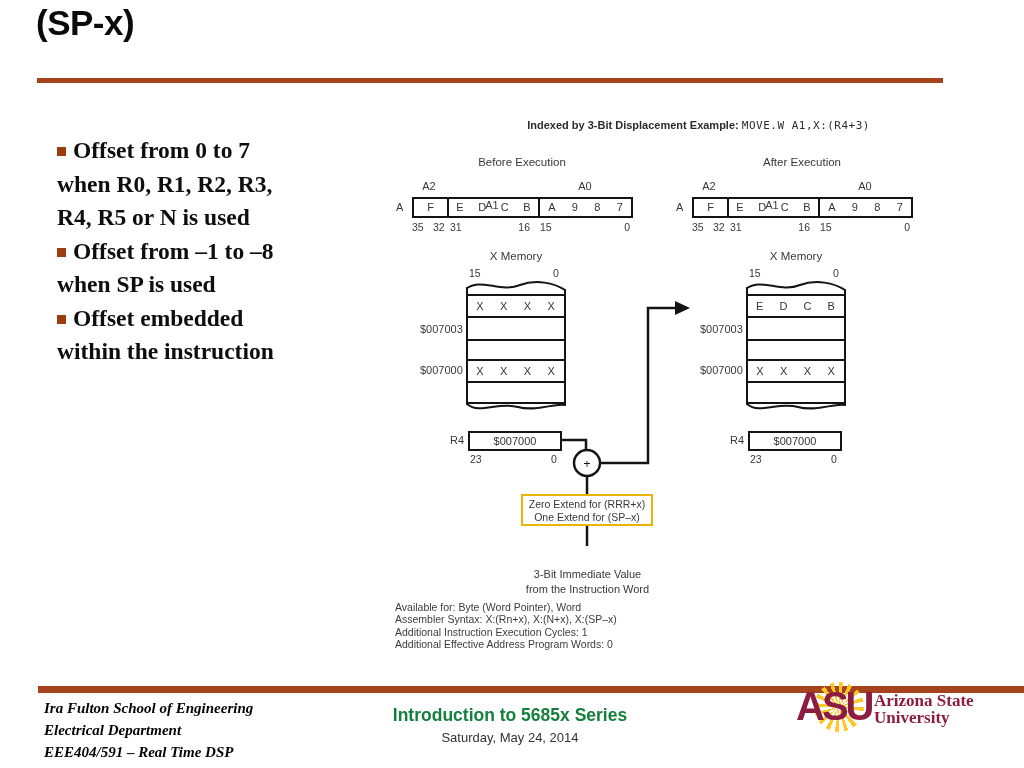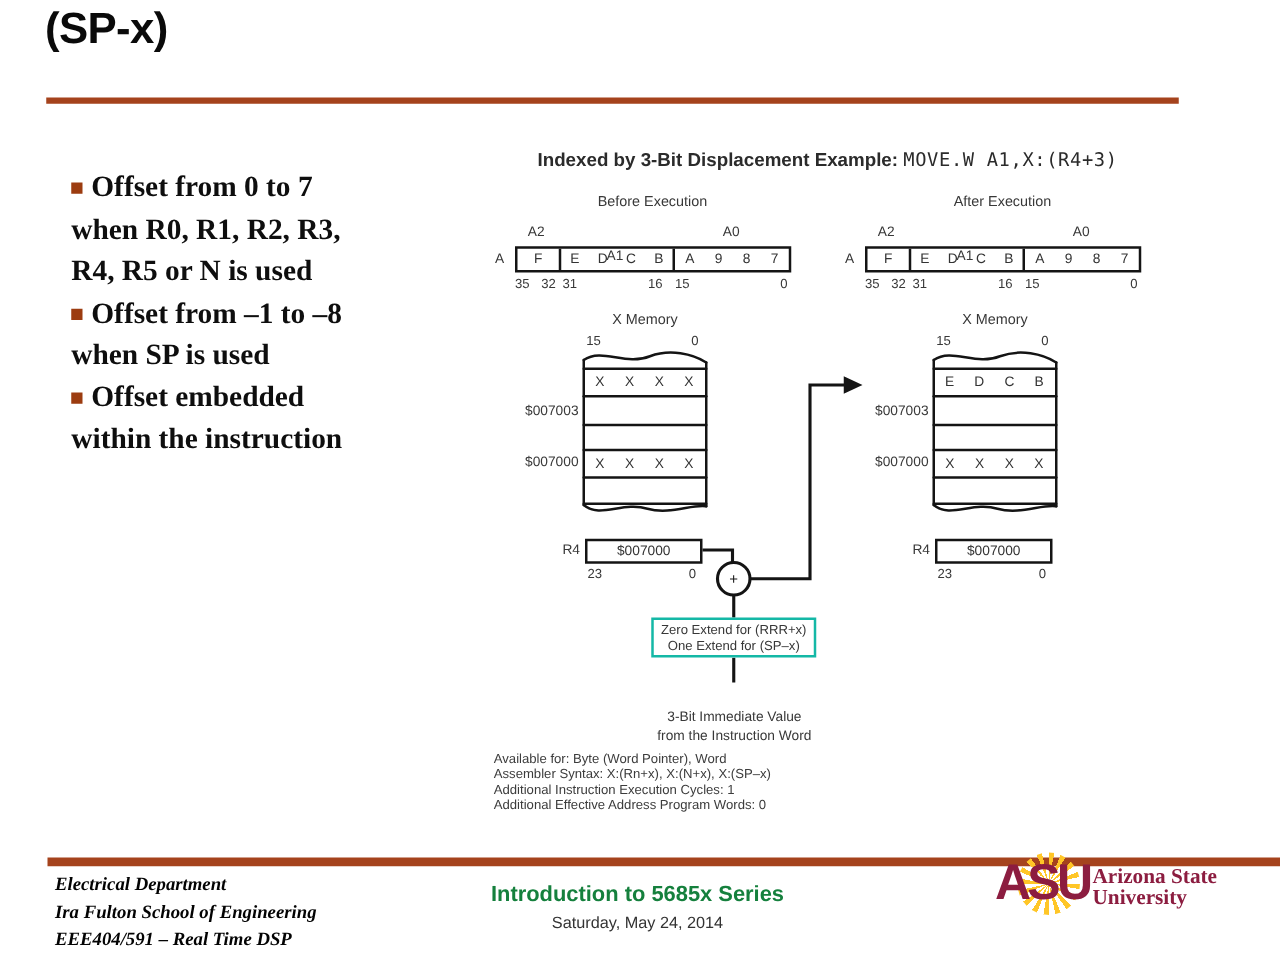--- a/index.html
+++ b/index.html
@@ -16,21 +16,21 @@
   .bullets{position:absolute;left:57px;top:134px;width:310px;list-style:none;margin:0;padding:0;
            font-family:"Liberation Serif",serif;font-weight:bold;font-size:23.5px;
            line-height:33.5px;color:#0e0e0e;}
   .bullet-sq{display:inline-block;width:9px;height:9px;background:var(--bullet-accent,#9C3C10);
              margin-right:7px;margin-bottom:2px;}
   .bl{display:block;}
   span.bl-first{display:inline;}
 
   
   .dheading{position:absolute;left:430px;top:119px;width:440px;text-align:right;
-            font-size:15px;color:#2b2b2b;white-space:nowrap;}
+            font-size:11px;color:#2b2b2b;white-space:nowrap;}
   .dh-bold{font-weight:bold;}
   .dh-code{font-family:"DejaVu Sans Mono",monospace;letter-spacing:0.5px;}
 
   .exec-label{position:absolute;top:156px;width:180px;text-align:center;font-size:11.5px;color:#383838;}
 
   
   .reg{position:absolute;top:180px;width:240px;height:58px;}
   .reg .gl{position:absolute;top:0;width:24px;text-align:center;font-size:11px;color:#383838;}
   .reg .gl1{left:21px;}.reg .gl2{left:84px;margin-top:19px;}.reg .gl3{left:177px;}
   .reg .reg-a{position:absolute;left:0;top:21px;font-size:11px;color:#383838;}
@@ -63,21 +63,21 @@
   .r4 .r4l{position:absolute;left:14px;top:3px;width:30px;text-align:right;font-size:11px;color:#383838;}
   .r4box{position:absolute;left:48px;top:0;width:90px;height:16px;border:2px solid #141414;
          text-align:center;font-size:11px;line-height:16px;color:#333;background:#fff;}
   .r4 .rbit{position:absolute;top:22px;font-size:10.5px;color:#383838;}
   .rbit.hi{left:50px;}.rbit.lo{left:128px;width:12px;text-align:center;}
 
   
   .conn{position:absolute;left:540px;top:290px;}
 
   
-  .extbox{position:absolute;left:521px;top:494px;width:128px;height:26px;border:2px solid #14b8a6;
+  .extbox{position:absolute;left:521px;top:494px;width:128px;height:26px;border:2px solid #eab308;
           text-align:center;font-size:10.5px;line-height:13px;color:#383838;padding-top:2px;background:#fff;}
   .immtext{position:absolute;left:505px;top:567px;width:165px;text-align:center;
            font-size:11px;line-height:15px;color:#383838;}
 
   
   .notes{position:absolute;left:395px;top:601px;font-size:10.5px;line-height:12.4px;color:#3c3c3c;}
 
   
   .footer-bar{position:absolute;left:38px;top:686px;width:986px;height:7px;background:var(--accent,#A5431D);}
   .footer-left{position:absolute;left:44px;top:697px;font-family:"Liberation Serif",serif;
@@ -284,22 +284,22 @@
 
   <div class="notes">
     <div>Available for: Byte (Word Pointer), Word</div>
     <div>Assembler Syntax: X:(Rn+x), X:(N+x), X:(SP–x)</div>
     <div>Additional Instruction Execution Cycles: 1</div>
     <div>Additional Effective Address Program Words: 0</div>
   </div>
 
   <div class="footer-bar"></div>
   <div class="footer-left">
+    <div>Ira Fulton School of Engineering</div>
     <div>Electrical Department</div>
-    <div>Ira Fulton School of Engineering</div>
     <div>EEE404/591 – Real Time DSP</div>
   </div>
   <div class="fc-title">Introduction to 5685x Series</div>
   <div class="fc-date">Saturday, May 24, 2014</div>
 
   <div class="asu">
     <div class="sunburst"></div>
     <span class="asu-letters">ASU</span>
     <div class="asu-name">
       <div>Arizona State</div>

